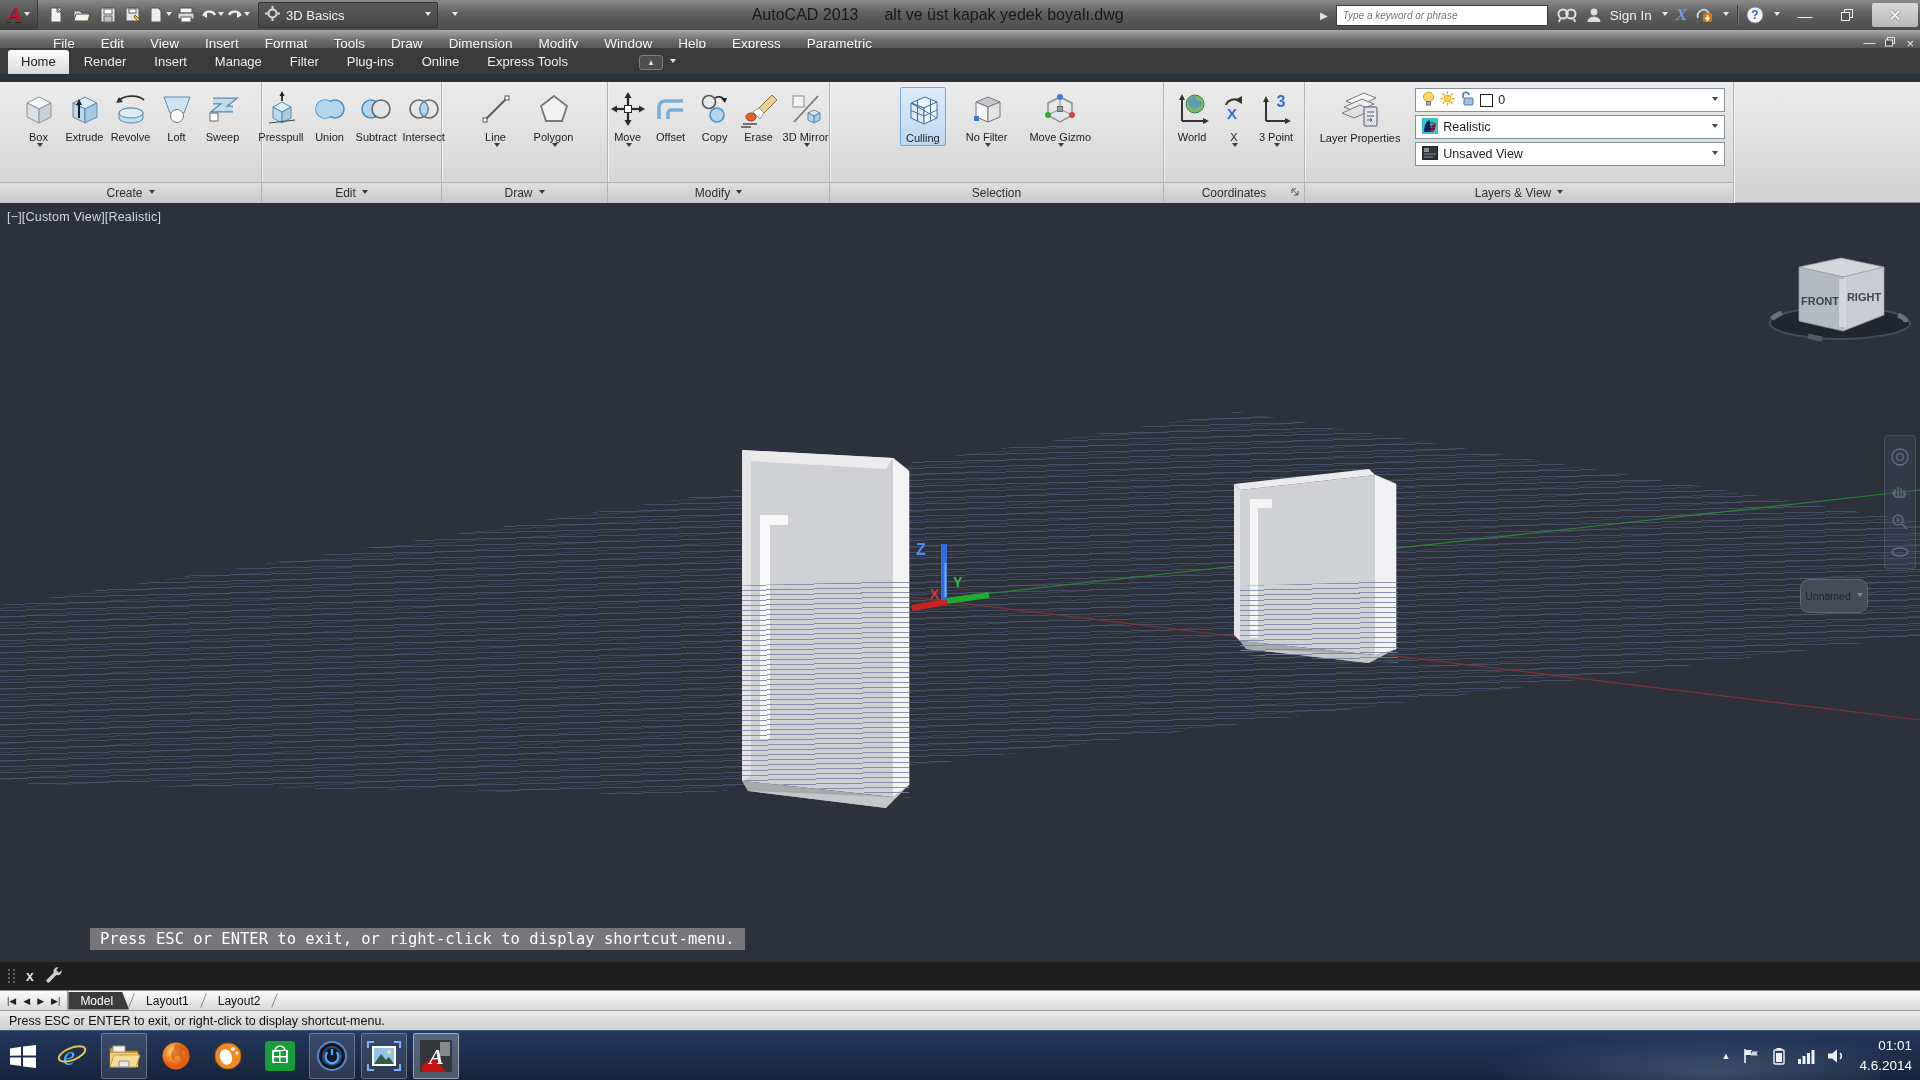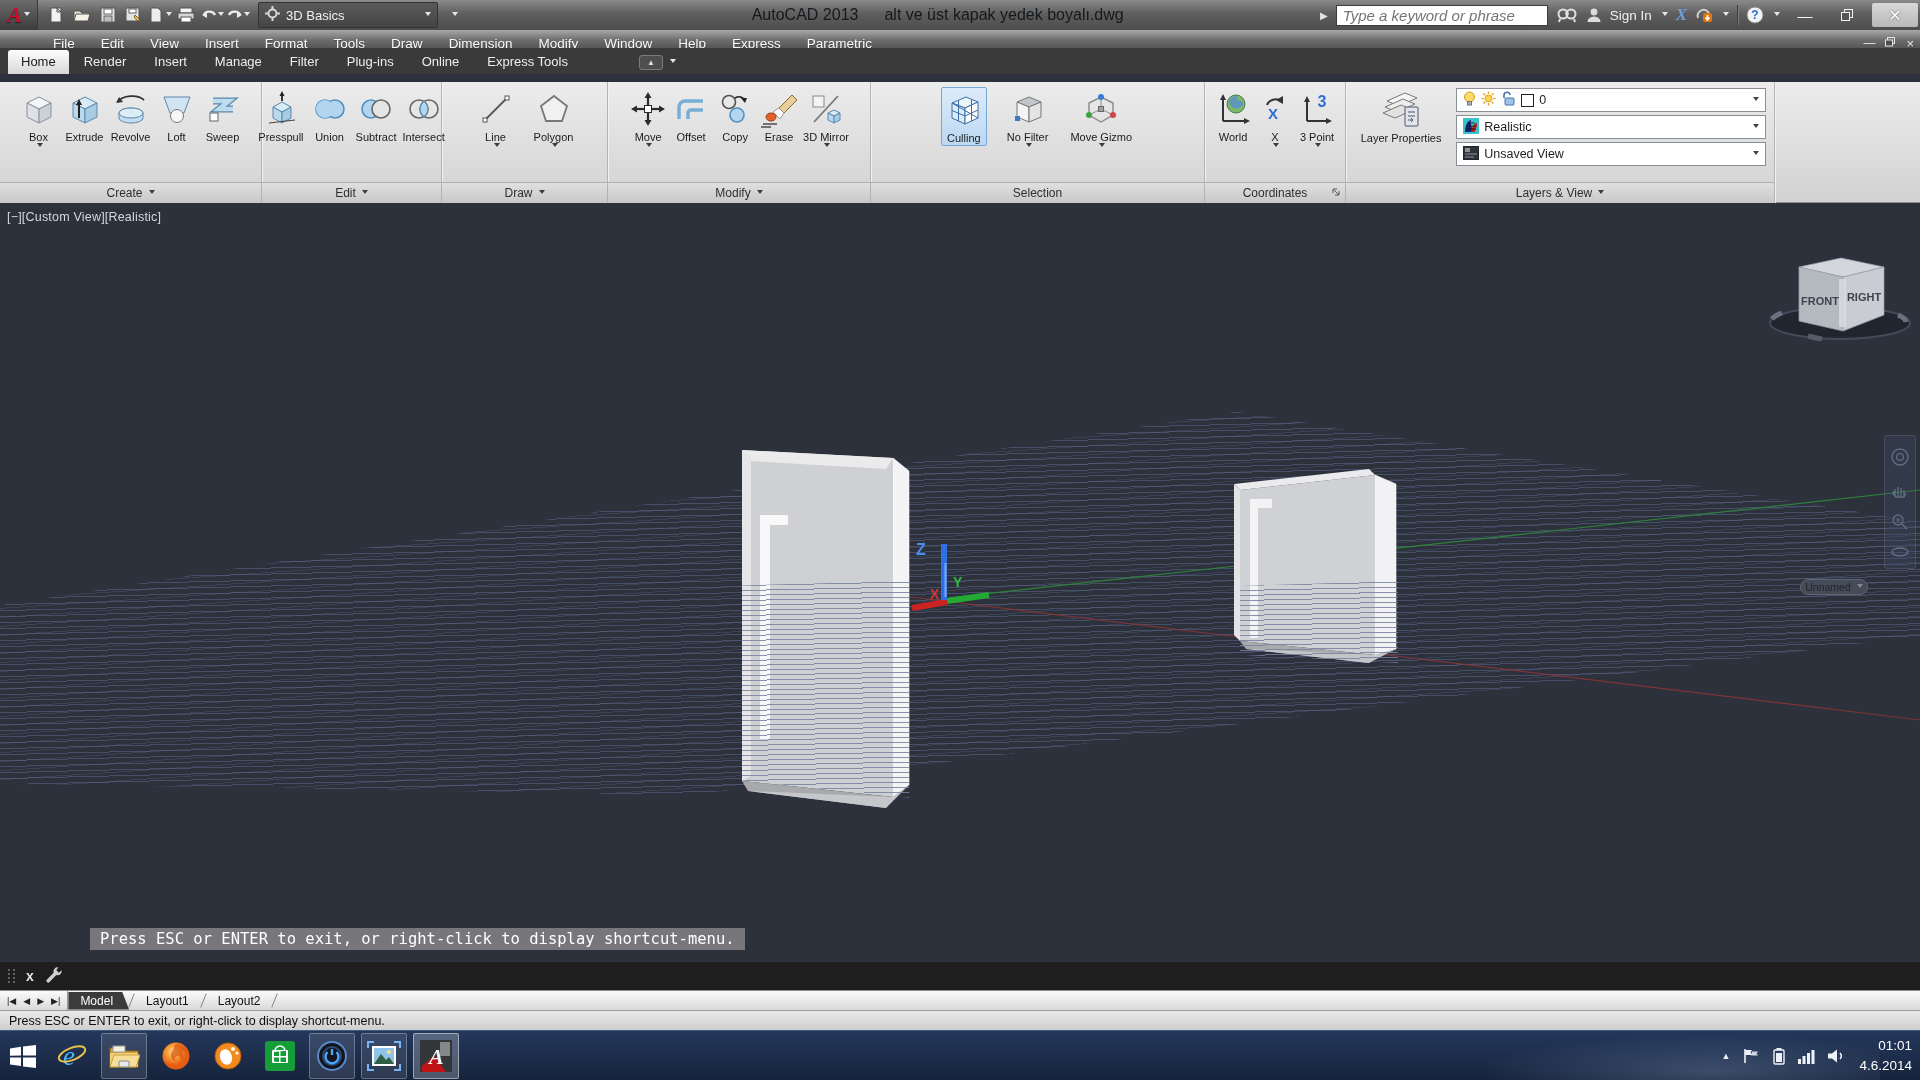--- a/index.html
+++ b/index.html
@@ -20,21 +20,21 @@
   .car{display:inline-block;width:0;height:0;border:3.5px solid transparent;border-top:4.5px solid #e8e8e8;margin-left:2px;vertical-align:middle;}
   .car.dk{border-top-color:#3c3c3c;}
   #workspace{display:flex;align-items:center;gap:6px;margin-left:8px;height:26px;width:180px;
     background:linear-gradient(#5a5a5a,#454545);border:1px solid #333;border-radius:2px;
     color:#f0f0f0;font-size:13px;padding:0 6px;}
   #workspace .car{margin-left:auto;}
   #wintitle{position:absolute;left:50%;top:0;transform:translateX(-56%);height:30px;
     display:flex;align-items:center;gap:26px;color:#15181c;font-size:16px;white-space:nowrap;}
   #tb-right{position:absolute;right:0;top:0;height:30px;display:flex;align-items:center;gap:8px;padding-right:2px;}
   #searchbox{width:212px;height:21px;border:1px solid #3c3c3c;background:#fff;
-    font-style:italic;color:#777;font-size:15px;padding:0 6px;outline:none;}
+    font-style:italic;color:#777;font-size:10px;padding:0 6px;outline:none;}
   .tbicon{color:#e3e3e3;display:flex;align-items:center;}
   #signin-label{color:#f0f0f0;font-size:13.5px;}
   .vsep{width:1px;height:20px;background:#3e3e3e;box-shadow:1px 0 0 #7a7a7a;}
   .winbtn{width:34px;height:24px;display:flex;align-items:center;justify-content:center;color:#f3f3f3;font-size:15px;}
   #close-btn{width:46px;background:linear-gradient(#d9d9d9,#b7b7b7);border-radius:2px;color:#fff;
     text-shadow:0 0 2px #555;font-size:16px;}
 
   
   #menubar{position:absolute;left:0;top:30px;width:1920px;height:26px;
     background:linear-gradient(#a8a8a8,#6c6c6c 40%,#3f3f3f);display:flex;align-items:center;padding-left:40px;}
@@ -76,21 +76,21 @@
       repeating-linear-gradient(178.6deg,transparent 0 5px,rgba(96,108,148,.50) 5px 6px),
       repeating-linear-gradient(176.2deg,transparent 0 8px,rgba(96,108,148,.28) 8px 9px);
     clip-path:polygon(0 53%,64.4% 27.5%,100% 42%,100% 57%,36% 78%,0 76.5%);}
   #objects,#overlay{position:absolute;inset:0;pointer-events:none;}
   .hatch{position:absolute;background:repeating-linear-gradient(178.8deg,transparent 0 4px,rgba(118,128,158,.85) 4px 5px);}
   #hatchL{left:742px;top:378px;width:176px;height:219px;clip-path:polygon(0 2%,95% 0,95% 99%,0 91%);}
   #hatchR{left:1240px;top:378px;width:158px;height:82px;clip-path:polygon(0 6%,100% 0,100% 100%,0 90%);}
   #navbar{position:absolute;left:1884px;top:232px;width:32px;height:134px;border-radius:4px;
     background:rgba(70,80,104,.28);border:1px solid rgba(130,140,165,.25);
     display:flex;flex-direction:column;align-items:center;justify-content:space-around;padding:4px 0;}
-  #viewpill{position:absolute;left:1800px;top:376px;width:68px;height:16px;border-radius:9px;
+  #viewpill{position:absolute;left:1800px;top:376px;width:68px;height:34px;border-radius:9px;
     background:#454c57;border:1px solid #5d6673;display:flex;align-items:center;justify-content:center;gap:4px;
     color:#20252c;font-size:10.5px;}
   #prompt{position:absolute;left:90px;top:725px;background:#77777b;color:#ffffff;
     font-family:"DejaVu Sans Mono",monospace;font-size:15.5px;padding:2px 10px;white-space:nowrap;}
 
   
   #cmdbar{position:absolute;left:0;top:962px;width:1920px;height:28px;background:#1e1e1e;}
   #cmd-left{position:absolute;left:0;top:0;height:28px;display:flex;align-items:center;gap:10px;padding-left:8px;}
   .gripdots{display:grid;grid-template-columns:3px 3px;gap:2px;}
   .gripdots i{width:2px;height:2px;background:#7b7b7b;border-radius:1px;}
@@ -434,21 +434,21 @@
           <span class="rlabel">Polygon</span>
             <span class="car dk"></span>
         </div>
       </div>
       <div class="pfoot">
           <span>Draw</span>
           <span class="car dk"></span>
         </div>
     </div>
 
-    <div class="rpanel" style="width:263px">
+    <div class="rpanel" style="width:222px">
       <div class="prow" style="gap:0px">
         <div class="rbtn">
           <span class="ricon">
               <svg width="38" height="40">
                 <g stroke="#2b2b2b" stroke-width="2.2">
                   <line x1="19" y1="8" x2="19" y2="32"></line>
                   <line x1="7" y1="20" x2="31" y2="20"></line>
                 </g>
                 <polygon points="19,3 15.5,9 22.5,9" fill="#2b2b2b"></polygon>
                 <polygon points="19,37 15.5,31 22.5,31" fill="#2b2b2b"></polygon>

